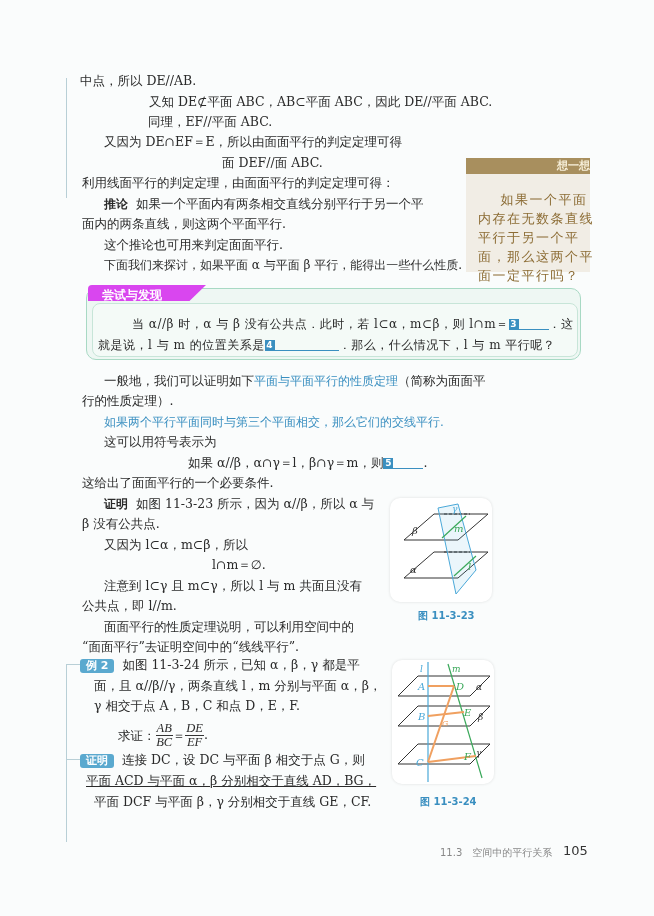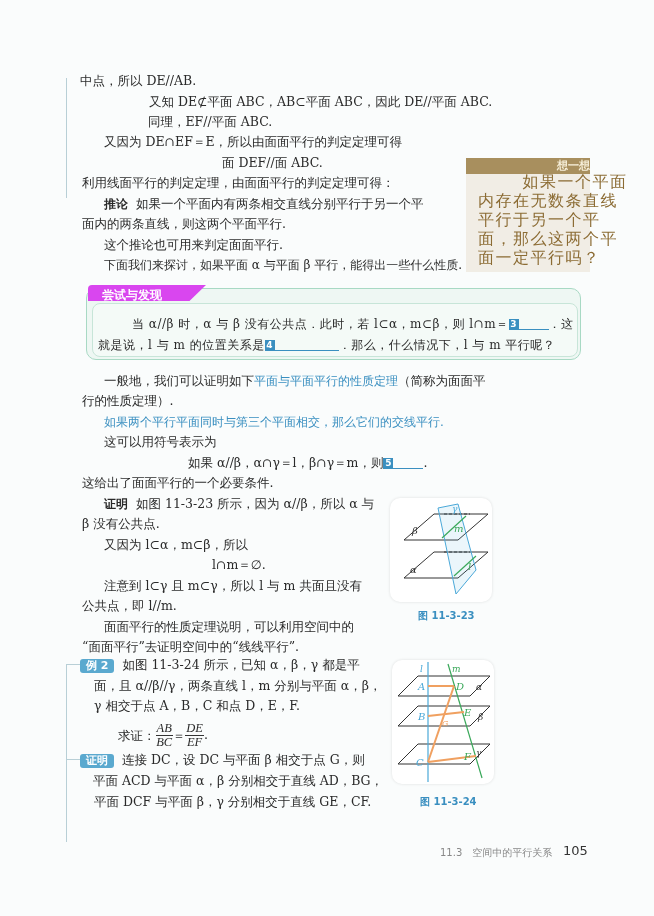--- a/index.html
+++ b/index.html
@@ -12,21 +12,21 @@
   .abs { position:absolute; }
   .line { position:absolute; white-space:nowrap; font-size:12.5px; line-height:16px; }
   .blue { color:#3a8fc0; font-family:"DejaVu Sans", sans-serif; font-size:12px; }
   .bold { font-weight:bold; font-family:"DejaVu Sans", sans-serif; font-size:12px; }
   .vbar { position:absolute; background:#b8cfd6; width:1px; }
 
   
   .think { left:466px; top:158px; width:124px; height:114px; background:#f1ede5; }
   .think-head { height:16px; background:#a88f5e; color:#f6efd9; text-align:right;
     font-family:"DejaVu Sans", sans-serif; font-size:11px; line-height:16px; font-weight:bold; }
-  .think-body { padding:0 10px 0 12px; color:#8c6c34; font-size:16px; line-height:19px; letter-spacing:1.5px; white-space:pre;font-family:Liberation Mono, monospace; }
+  .think-body { padding:16px 10px 0 12px; color:#8c6c34; font-size:13px; line-height:19px; letter-spacing:1.5px; white-space:pre; }
 
   
   .try-tab { left:88px; top:285px; width:118px; height:16px; background:#d946ef;
     clip-path:polygon(0 0,100% 0,86% 100%,0 100%); border-radius:4px 0 0 0; }
   .try-tab span { color:#fff; font-family:"DejaVu Sans", sans-serif; font-weight:bold; font-size:12px;
     line-height:20px; padding-left:14px; }
   .try-box { left:86px; top:288px; width:493px; height:70px; border:1.5px solid #a8d9c4;
     border-radius:10px; background:#eef7f3; }
   .try-inner { left:92px; top:303px; width:484px; height:52px; border-radius:8px;
     border:1px solid #c7e5d8; background:#f4faf7; }
@@ -131,21 +131,21 @@
   <span class="tag">例 2</span>&nbsp;&nbsp;<span>如图 11-3-24 所示，已知 α，β，γ 都是平</span>
 </div>
 <div class="line" style="left:94px;top:678px;">面，且 α//β//γ，两条直线 l，m 分别与平面 α，β，</div>
 <div class="line" style="left:94px;top:698px;">γ 相交于点 A，B，C 和点 D，E，F.</div>
 <div class="line" style="left:118px;top:722px;">
   <span style="vertical-align:middle;">求证：</span><span class="frac"><span class="num">AB</span><span>BC</span></span><span style="vertical-align:middle;">＝</span><span class="frac"><span class="num">DE</span><span>EF</span></span>.
 </div>
 <div class="line" style="left:80px;top:752px;">
   <span class="tag">证明</span>&nbsp;&nbsp;<span>连接 DC，设 DC 与平面 β 相交于点 G，则</span>
 </div>
-<div class="line" style="left:93px;top:773px;">平面 ACD 与平面 α，β 分别相交于直线 AD，BG，</div>
+<div class="line" style="left:86px;top:773px;text-decoration:underline;">平面 ACD 与平面 α，β 分别相交于直线 AD，BG，</div>
 <div class="line" style="left:94px;top:794px;">平面 DCF 与平面 β，γ 分别相交于直线 GE，CF.</div>
 
 <div class="figcard" style="left:392px;top:660px;width:102px;height:124px;">
   <svg width="102" height="124">
     <polygon points="6,36 26,16 98,16 78,36" fill="none" stroke="#333"></polygon>
     <polygon points="6,66 26,46 98,46 78,66" fill="none" stroke="#333"></polygon>
     <polygon points="6,104 26,84 98,84 78,104" fill="none" stroke="#333"></polygon>
     <line x1="36" y1="2" x2="36" y2="122" stroke="#4aa8d8" stroke-width="1.2"></line>
     <line x1="56" y1="4" x2="90" y2="118" stroke="#3aa85a" stroke-width="1.2"></line>
     <line x1="36" y1="26" x2="62" y2="26" stroke="#f0a060" stroke-width="2"></line>

